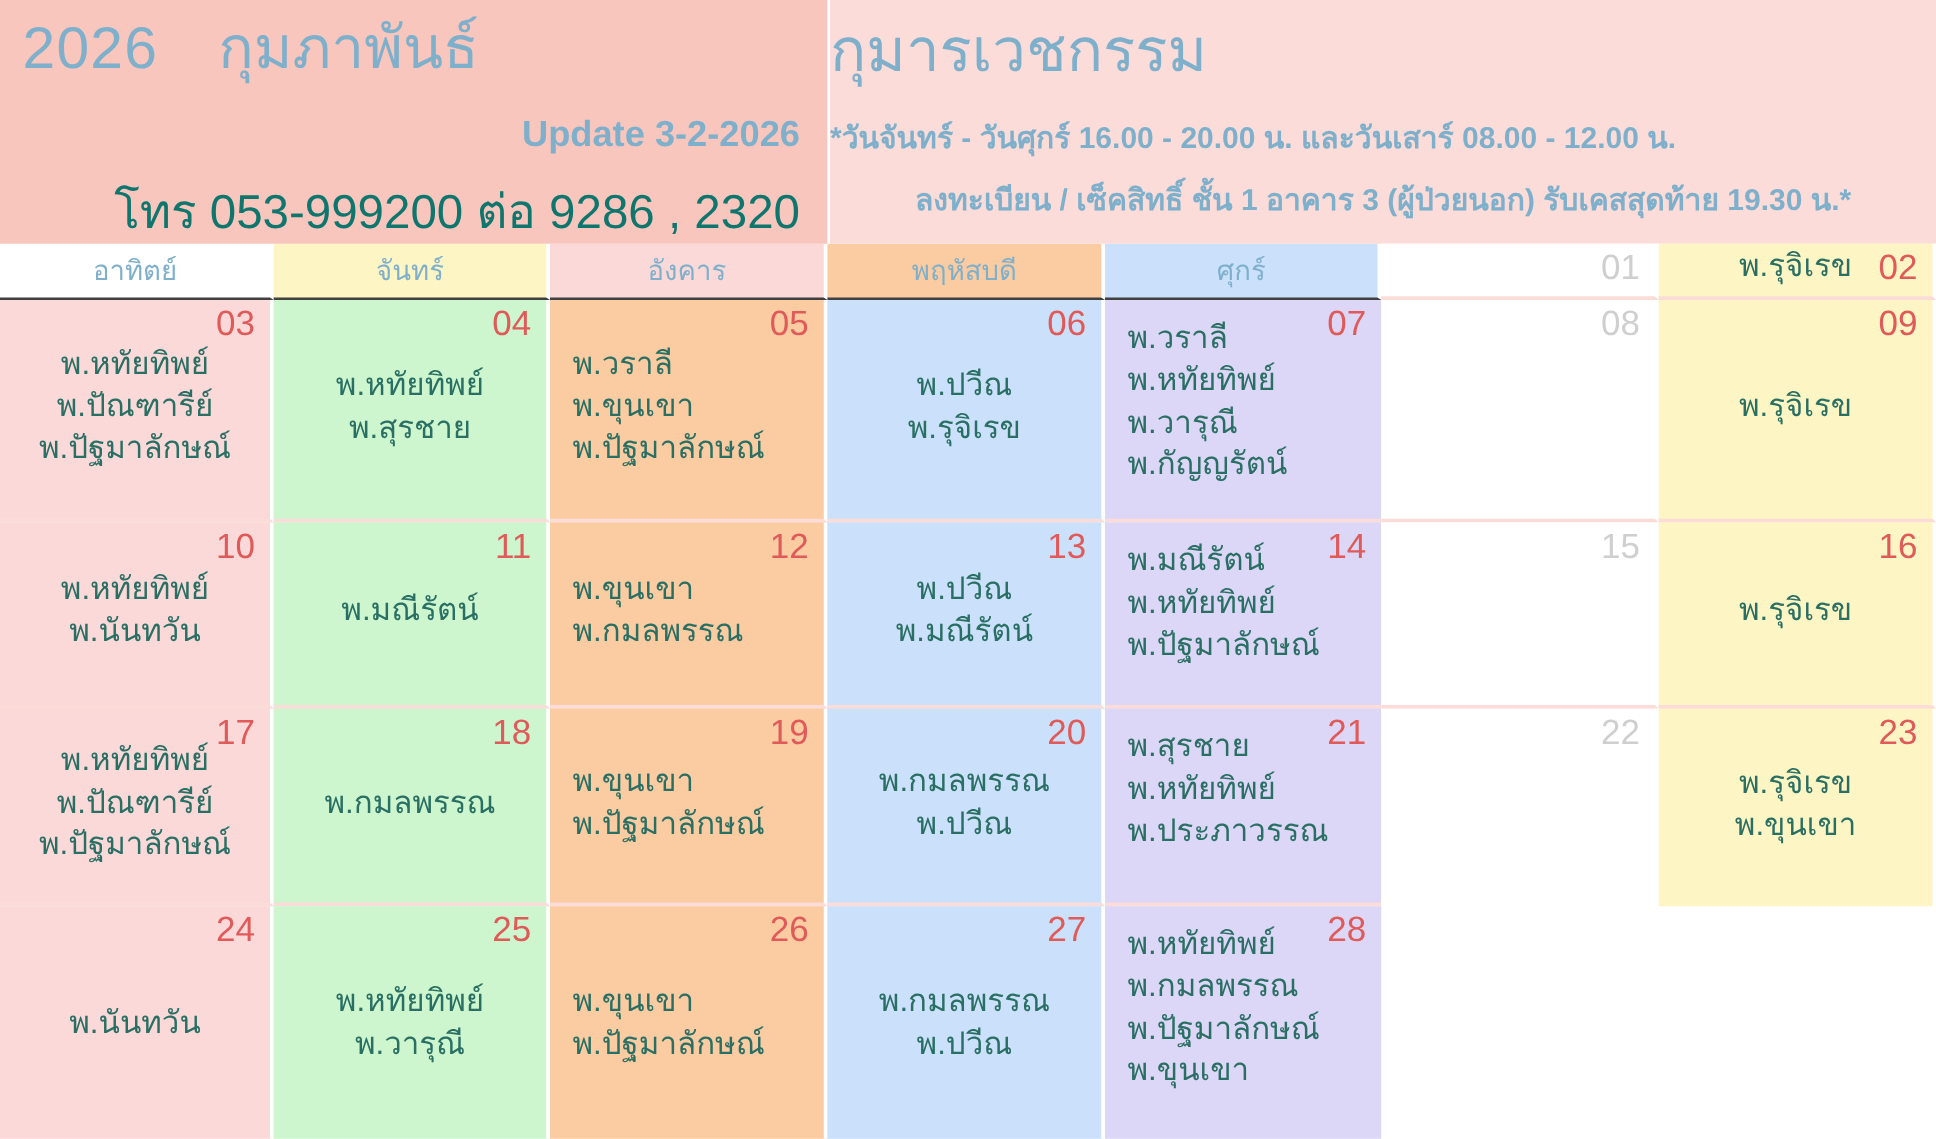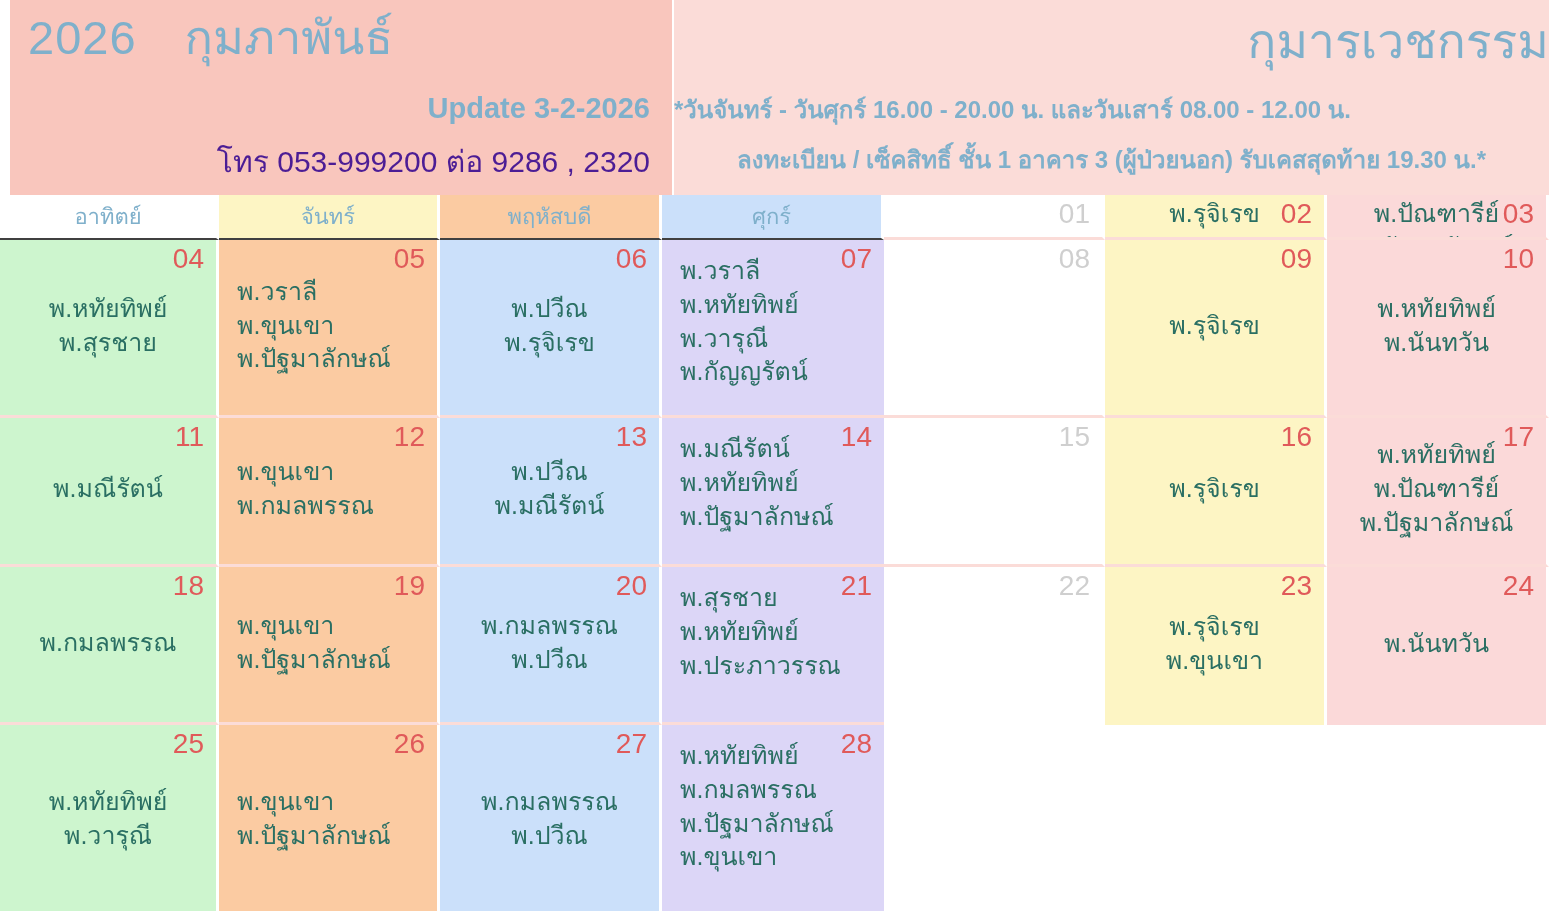--- a/index.html
+++ b/index.html
@@ -20,21 +20,20 @@
     display: flex;
     flex-direction: column;
     box-sizing: border-box;
   }
 
   
   .header {
     display: flex;
     height: 195px;
     flex: 0 0 195px;
-    padding-left: 10px;
   }
   .header-left {
     width: 662px;
     flex: 0 0 662px;
     background: #f9c6bd;
     position: relative;
     box-sizing: border-box;
     padding: 0;
   }
   .header-right {
@@ -72,31 +71,31 @@
     right: 22px;
     font-size: 29px;
     font-weight: bold;
     color: #7fb0cb;
     white-space: nowrap;
   }
   .hl-phone {
     position: absolute;
     top: 138px;
     right: 22px;
-    font-size: 30px;
-    color: #4c1d95;
+    font-size: 38px;
+    color: #0f766e;
     white-space: nowrap;
   }
 
   .hr-title {
     position: absolute;
     top: 16px;
     left: 0;
     width: 100%;
-    text-align: right;
+    text-align: left;
     font-size: 48px;
     color: #7fb0cb;
     line-height: 1.1;
   }
   .hr-line1 {
     position: absolute;
     top: 90px;
     left: 0;
     width: 100%;
     font-size: 24px;
@@ -215,20 +214,23 @@
 
   </div>
 
   <div class="grid" id="grid">
       <div class="dow c-sun">
         <span>อาทิตย์</span>
       </div>
       <div class="dow c-mon">
         <span>จันทร์</span>
       </div>
+      <div class="dow c-tue">
+        <span>อังคาร</span>
+      </div>
       <div class="dow c-thu">
         <span>พฤหัสบดี</span>
       </div>
       <div class="dow c-fri">
         <span>ศุกร์</span>
       </div>
       <div class="cell c-sun">
         <div class="daynum muted">01</div>
       </div>
       <div class="cell c-mon">

